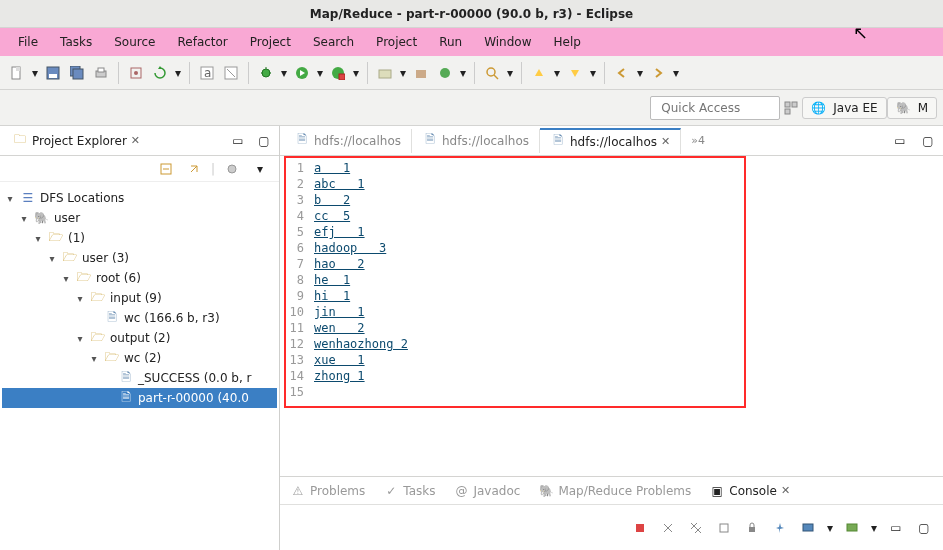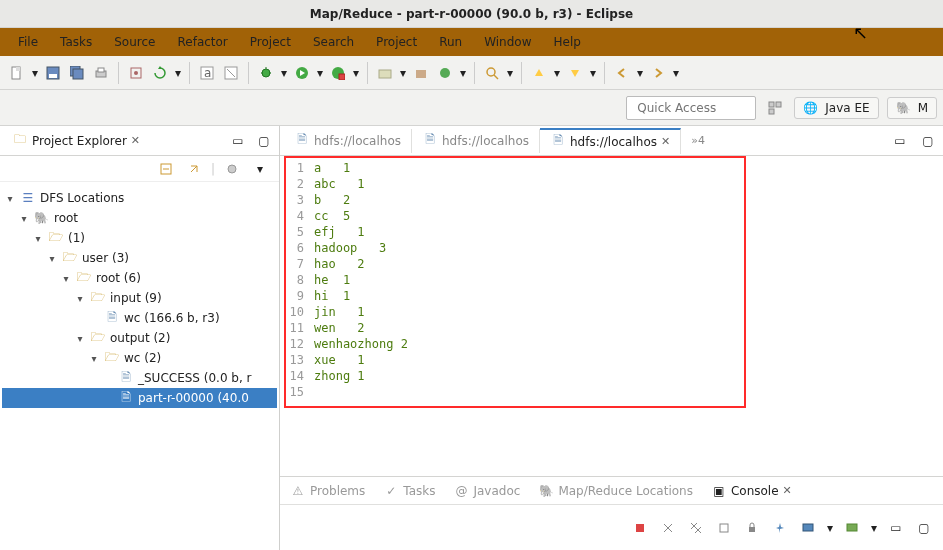--- a/index.html
+++ b/index.html
@@ -1,24 +1,24 @@
 <!DOCTYPE html>
 <html><head>
 <meta charset="utf-8">
 <style>
 * { box-sizing: border-box; margin: 0; padding: 0; font-family: "DejaVu Sans", "Liberation Sans", Arial, sans-serif; font-size: 12px; }
 body { width: 943px; height: 550px; background: #f2f2f0; overflow: hidden; display: flex; flex-direction: column; color: #222; }
 .titlebar { height: 28px; display: flex; align-items: center; justify-content: center; font-weight: bold; font-size: 13px; background: #e8e8e6; border-bottom: 1px solid #d4d4d2; }
-.menubar { height: 28px; display: flex; align-items: center; gap: 2px; padding: 0 8px; background: #a16207; }
+.menubar { height: 28px; display: flex; align-items: center; gap: 2px; padding: 0 8px; background: #f9a8d4; }
 .menubar span { padding: 4px 10px; cursor: default; }
 .toolbar { height: 34px; display: flex; align-items: center; gap: 2px; padding: 2px 6px; border-bottom: 1px solid #d4d4d2; background: #f2f2f0; }
 .tb-btn { width: 22px; height: 22px; display: inline-flex; align-items: center; justify-content: center; border-radius: 3px; cursor: pointer; }
 .tb-sep { width: 1px; height: 22px; background: #ccc; margin: 0 4px; }
 .tb-drop { width: 10px; display:inline-flex; align-items:center; justify-content:center; }
-.quickrow { height: 36px; display: flex; align-items: center; justify-content: flex-end; padding: 0 6px; gap: 8px; border-bottom: 1px solid #d4d4d2; background: #f2f2f0; }
+.quickrow { height: 36px; display: flex; align-items: center; justify-content: flex-end; padding: 0 6px; border-bottom: 1px solid #d4d4d2; background: #f2f2f0; }
 .quickbox { border: 1px solid #bbb; background: #fff; padding: 4px 10px; color: #8a8a88; width: 130px; border-radius: 2px; }
 .persp { display: flex; align-items: center; gap: 6px; padding: 2px 8px; border: 1px solid #ccc; border-radius: 3px; background: #f7f7f5; }
 .workspace { flex: 1; display: flex; min-height: 0; }
 .sidebar { width: 280px; display: flex; flex-direction: column; border-right: 1px solid #cfcfcd; background: #fff; }
 .view-tabs { height: 30px; display: flex; align-items: center; padding: 0 4px; border-bottom: 1px solid #d4d4d2; justify-content: space-between; }
 .view-tab { display: flex; align-items: center; gap: 4px; padding: 4px 8px; background: #fff; }
 .vt-icons { display:flex; align-items:center; gap:4px; }
 .side-tools { height: 26px; display: flex; align-items: center; justify-content: flex-end; gap: 6px; padding: 0 8px; border-bottom: 1px solid #eee; }
 .tree { flex: 1; overflow: auto; padding: 6px 2px 0 2px; font-size: 12px; }
 .tree-row { display: flex; align-items: center; gap: 4px; padding: 2px 2px; white-space: nowrap; }
@@ -35,21 +35,21 @@
 .ind6 { padding-left: 86px; } .ind7 { padding-left: 100px; }
 .main { flex: 1; display: flex; flex-direction: column; min-width: 0; background: #fff; }
 .ed-tabs { height: 30px; display: flex; align-items: center; padding: 0 4px; border-bottom: 1px solid #d4d4d2; }
 .ed-tab { display: flex; align-items: center; gap: 4px; padding: 4px 10px; color: #888; border-right: 1px solid #e0e0de; }
 .ed-tab.active { color: #222; background: #fff; border-top: 2px solid #3b7fc4; }
 .ed-spacer { flex:1; }
 .ed-ctrls { display:flex; align-items:center; gap:6px; }
 .editor { flex: 1; display: flex; background: #fff; position: relative; }
 .highlight-box { position:absolute; left:4px; top:0; width:462px; height:252px; border:2px solid #ff2a2a; pointer-events:none; }
 .gutter { width: 28px; text-align: right; color: #999; font-family: "DejaVu Sans Mono", monospace; font-size: 12px; padding: 4px 4px 0 0; line-height: 16px; }
-.code { font-family: "DejaVu Sans Mono", monospace; font-size: 12px; padding: 4px 0 0 6px; line-height: 16px; white-space: pre; color: #4d7c0f; flex:1; }
+.code { font-family: "DejaVu Sans Mono", monospace; font-size: 12px; padding: 4px 0 0 6px; line-height: 16px; white-space: pre; color: #0c4a6e; flex:1;text-decoration:underline; }
 .bottom { height: 74px; border-top: 1px solid #d4d4d2; background: #fff; display:flex; flex-direction:column; }
 .bot-tabs { height: 28px; display: flex; align-items: center; gap: 2px; padding: 0 6px; border-bottom: 1px solid #e0e0de; justify-content: space-between; }
 .bot-left { display:flex; gap:10px; align-items:center; }
 .bot-tab { display: flex; align-items: center; gap: 4px; color: #999; padding: 2px 4px; }
 .bot-tab.active { color: #222; background:#fff; }
 .bot-tools { flex:1; display:flex; align-items:center; justify-content:flex-end; gap:6px; padding:0 8px; }
 .close-x { font-size:11px; color:#666; }
 svg { display:block; }
 .cursor { position: absolute; left: 853px; top: 22px; font-size: 18px; color: #000; pointer-events: none; }
 </style>
@@ -261,21 +261,21 @@
     </div>
     <div class="tree">
       <div class="tree-row ind0">
           <span class="tw">▾</span>
           <span class="ic dfs">☰</span>
           <span>DFS Locations</span>
         </div>
       <div class="tree-row ind1">
           <span class="tw">▾</span>
           <span class="ic elephant">🐘</span>
-          <span>root</span>
+          <span>user</span>
         </div>
       <div class="tree-row ind2">
           <span class="tw">▾</span>
           <span class="ic folder-open">🗁</span>
           <span>(1)</span>
         </div>
       <div class="tree-row ind3">
           <span class="tw">▾</span>
           <span class="ic folder-open">🗁</span>
           <span>user (3)</span>
@@ -370,21 +370,21 @@
           <div class="bot-tab">
               <span class="ic">✓</span>
               <span>Tasks</span>
             </div>
           <div class="bot-tab">
               <span class="ic">@</span>
               <span>Javadoc</span>
             </div>
           <div class="bot-tab">
               <span class="ic elephant">🐘</span>
-              <span>Map/Reduce Locations</span>
+              <span>Map/Reduce Problems</span>
             </div>
           <div class="bot-tab active">
               <span class="ic">▣</span>
               <span>Console</span>
               <span class="close-x">✕</span>
             </div>
         </div>
       </div>
       <div class="bot-tools">
         <span class="tb-btn">

